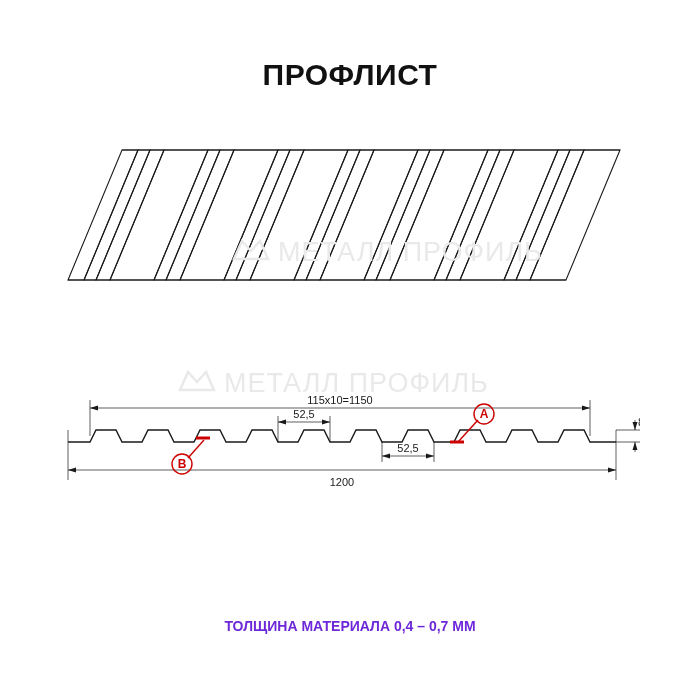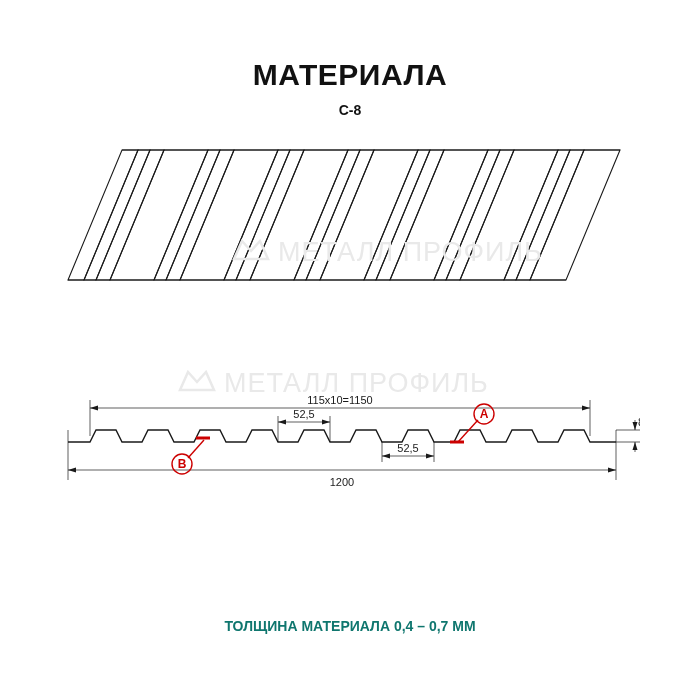--- a/index.html
+++ b/index.html
@@ -41,21 +41,21 @@
     color: #111;
   }
   .footnote {
     position: absolute;
     top: 618px;
     left: 0;
     width: 700px;
     text-align: center;
     font-size: 14px;
     font-weight: bold;
-    color: #0f766e;
+    color: #6d28d9;
   }
   .iso-svg {
     position: absolute;
     left: 60px;
     top: 140px;
   }
   .section-svg {
     position: absolute;
     left: 60px;
     top: 370px;
@@ -92,22 +92,21 @@
     font-size: 12px;
     font-weight: bold;
     fill: #cc0000;
   }
 </style>
 </head>
 <body>
 
 <div class="page">
 
-  <div class="title">МАТЕРИАЛА</div>
-  <div class="subtitle">С-8</div>
+  <div class="title">ПРОФЛИСТ</div>
 
   <svg class="iso-svg" width="580" height="160" viewBox="0 0 580 160">
     <g fill="none" stroke="#1a1a1a" stroke-width="1.1" stroke-linejoin="miter">
 
       <g>
         <path d="M8,140 L62,10 L78,10 L24,140 Z"></path>
         <path d="M24,140 L78,10 L90,10 L36,140 Z"></path>
         <path d="M36,140 L90,10 L104,10 L50,140 Z"></path>
       </g>
       <g>

